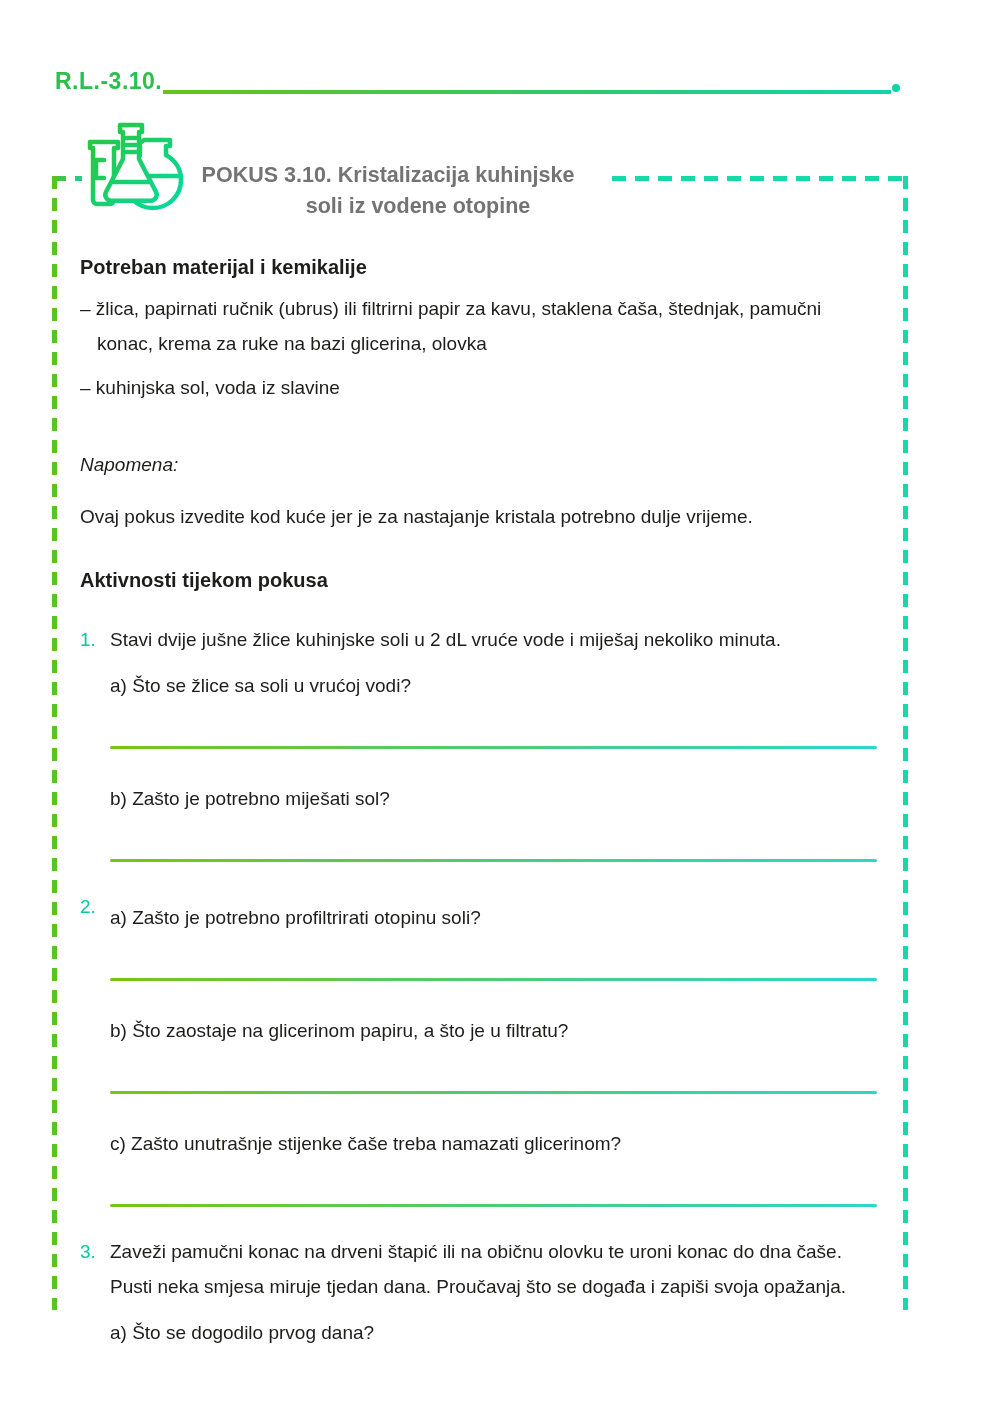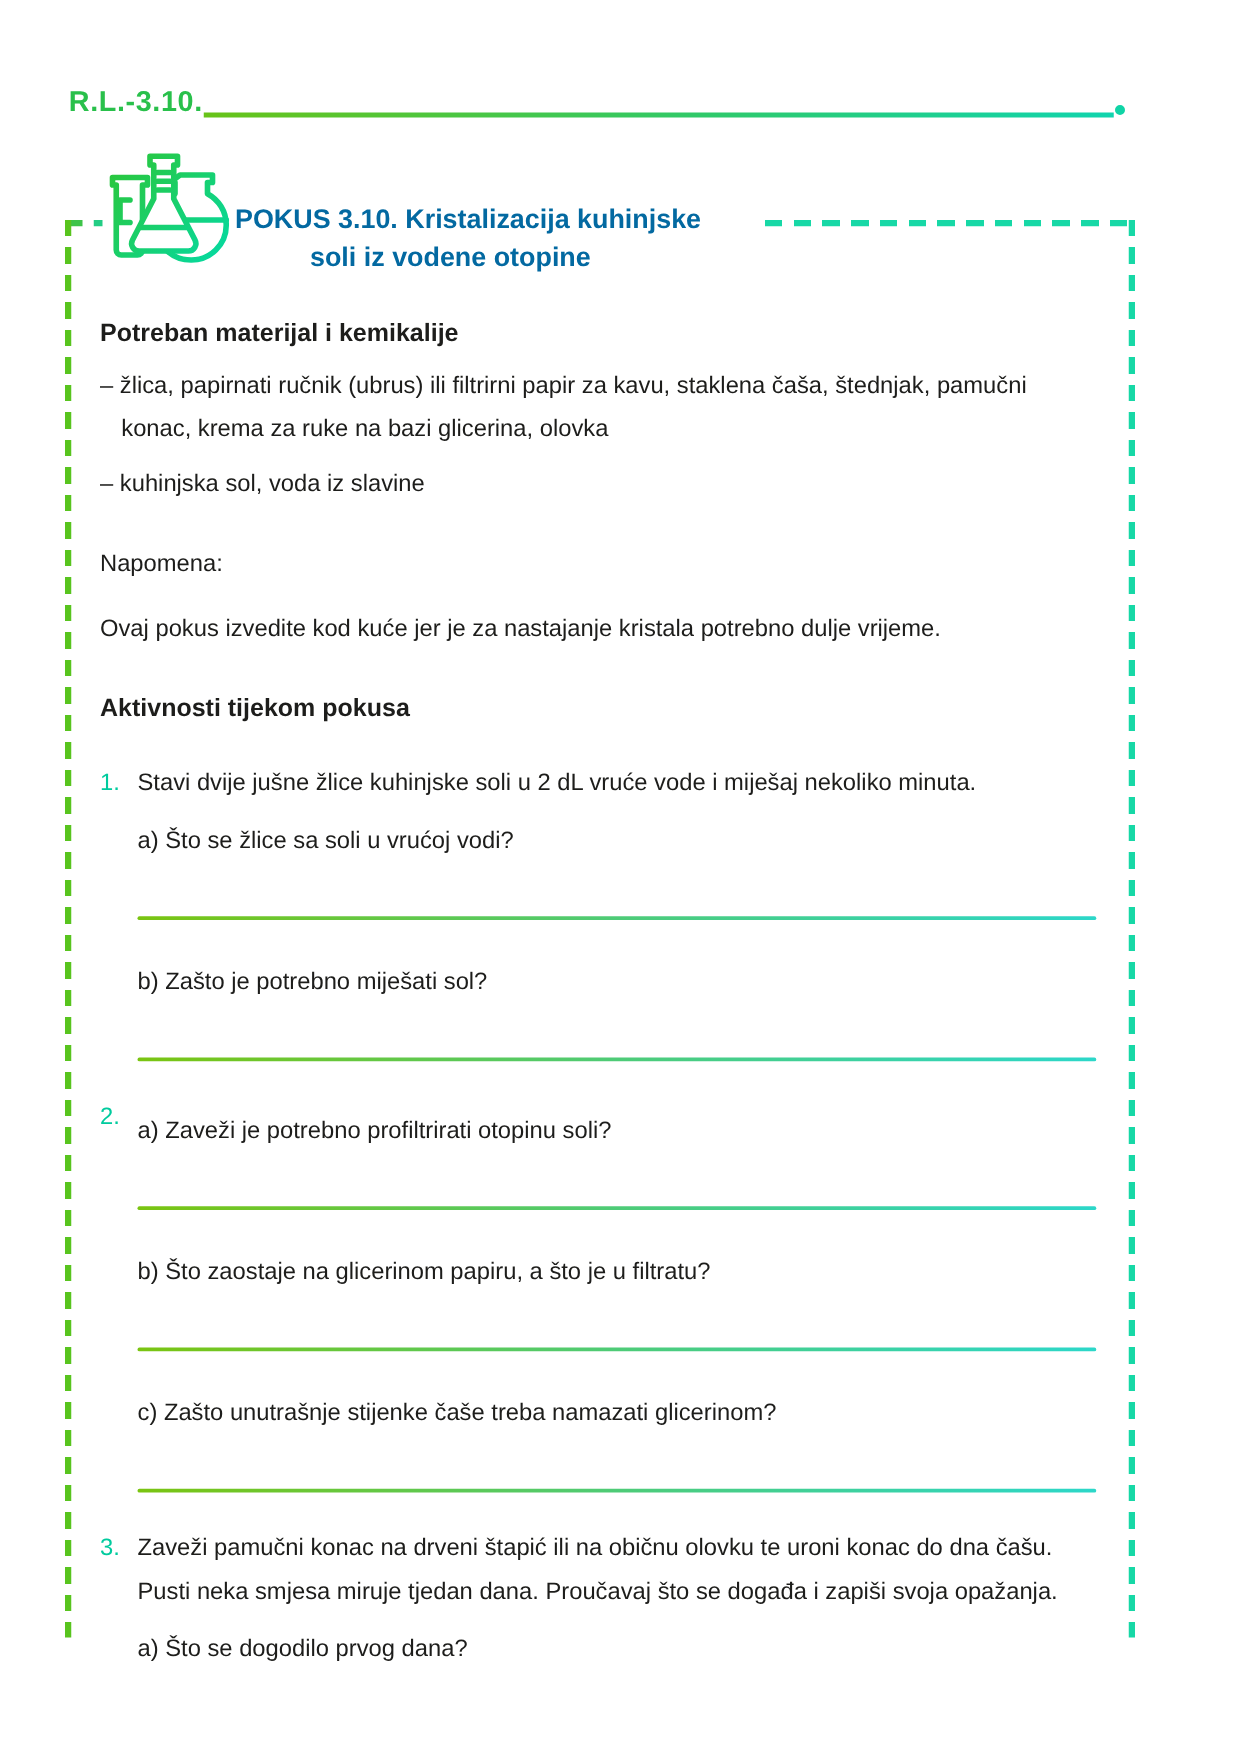--- a/index.html
+++ b/index.html
@@ -52,34 +52,34 @@
     width:296px; height:5px;
     background:repeating-linear-gradient(90deg,#17d8a6 0 14px,transparent 14px 23px);
   }
 
   
   .flask { position:absolute; left:82px; top:120px; width:106px; height:102px; background:#fff; }
 
   .title {
     position:absolute; left:188px; top:160px; width:400px;
     font-size:21.5px; font-weight:bold; line-height:31px;
-    color:#0369a1; text-align:left;
+    color:#737373; text-align:center;
   }
   .title .t2 { padding-left:60px; }
 
   
   .content {
     position:absolute; left:80px; top:252px; width:797px;
     font-size:19px; line-height:35px; color:#1d1d1b;
   }
   .content h3 { font-size:20px; font-weight:bold; line-height:30px; }
 
   .mat { margin-top:9px; padding-left:17px; text-indent:-17px; }
 
-  .note-label { margin-top:29px; }
+  .note-label { margin-top:42px; font-style:italic; }
   .note-text  { margin-top:17px; }
 
   .act-heading { margin-top:31px; }
 
   .step { display:flex; margin-top:27px; }
   .step .num { width:30px; flex:0 0 30px; color:#00cb9e; font-size:19px; }
   .sbody { flex:1; min-width:0; }
   .stext { margin:0; }
   .q { margin-top:11px; }
   .aline {
@@ -152,32 +152,32 @@
         <p class="q">a) Što se žlice sa soli u vrućoj vodi?</p>
         <div class="aline"></div>
         <p class="q">b) Zašto je potrebno miješati sol?</p>
         <div class="aline"></div>
       </div>
     </div>
 
     <div class="step">
       <span class="num">2.</span>
       <div class="sbody">
-        <p class="q">a) Zaveži je potrebno profiltrirati otopinu soli?</p>
+        <p class="q">a) Zašto je potrebno profiltrirati otopinu soli?</p>
         <div class="aline"></div>
         <p class="q">b) Što zaostaje na glicerinom papiru, a što je u filtratu?</p>
         <div class="aline"></div>
         <p class="q">c) Zašto unutrašnje stijenke čaše treba namazati glicerinom?</p>
         <div class="aline"></div>
       </div>
     </div>
 
     <div class="step">
       <span class="num">3.</span>
       <div class="sbody">
-        <p class="stext">Zaveži pamučni konac na drveni štapić ili na običnu olovku te uroni konac do dna čašu. Pusti neka smjesa miruje tjedan dana. Proučavaj što se događa i zapiši svoja opažanja.</p>
+        <p class="stext">Zaveži pamučni konac na drveni štapić ili na običnu olovku te uroni konac do dna čaše. Pusti neka smjesa miruje tjedan dana. Proučavaj što se događa i zapiši svoja opažanja.</p>
         <p class="q">a) Što se dogodilo prvog dana?</p>
 
       </div>
     </div>
 
   </div>
 </div>
 
 </body></html>

